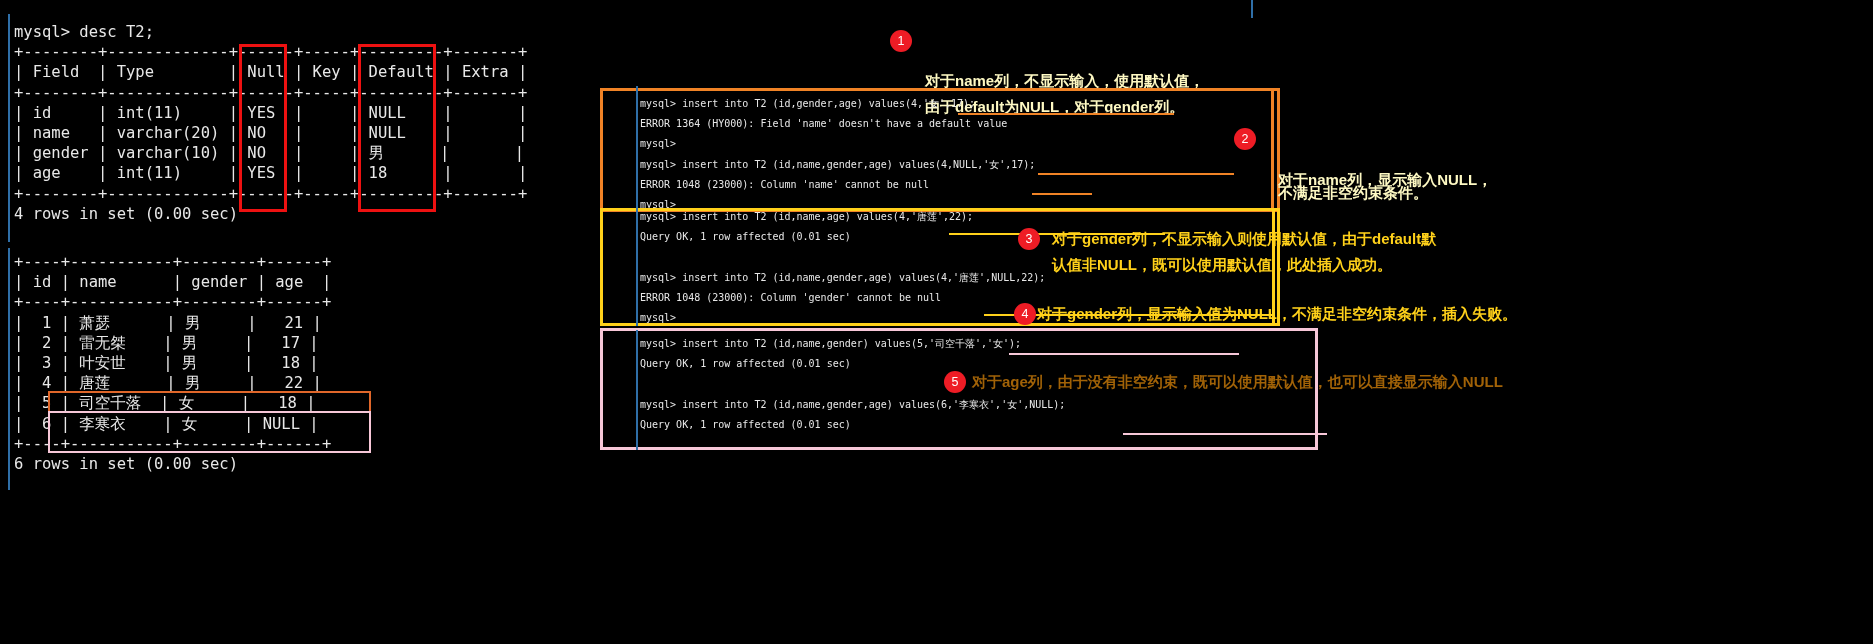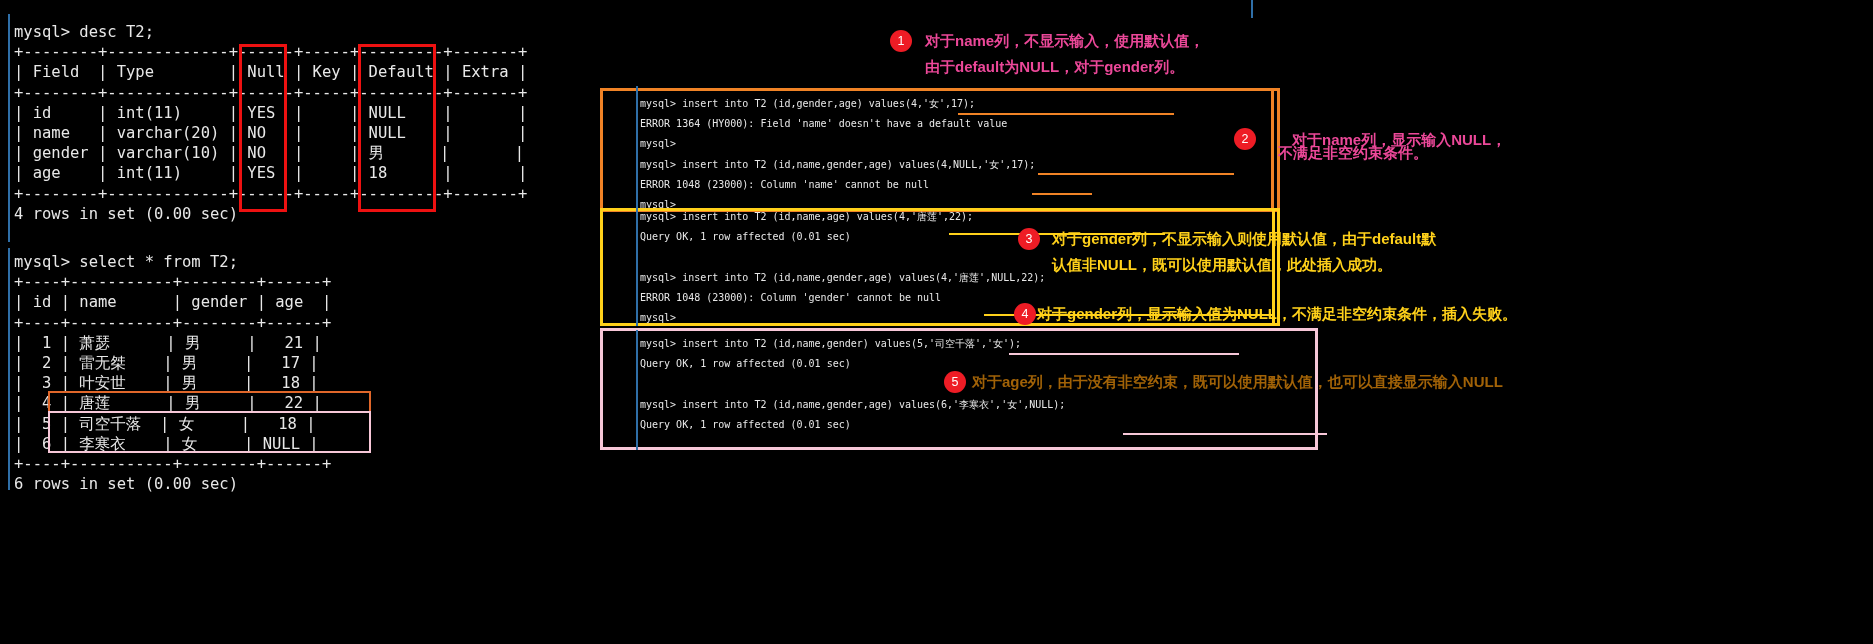--- a/index.html
+++ b/index.html
@@ -109,21 +109,21 @@
     text-align: center;
     font-weight: normal;
   }
   .note {
     position: absolute;
     font-family: "Liberation Sans", sans-serif;
     font-weight: bold;
     font-size: 15px;
     white-space: pre;
   }
-  .note-orange { color: #ec4899; }
+  .note-orange { color: #fef9c3; margin-top: 40px; }
   .note-yellow { color: #ffd11a; }
   .note-pink   { color: #a16207; }
   .vrule {
     position: absolute;
     width: 3px;
   }
   #top-tick {
     position: absolute;
     left: 651px; top: 0px; width: 2px; height: 18px;
     background: #2f6fa8;
@@ -144,21 +144,20 @@
 +--------+-------------+------+-----+---------+-------+
 | id     | int(11)     | YES  |     | NULL    |       |
 | name   | varchar(20) | NO   |     | NULL    |       |
 | gender | varchar(10) | NO   |     | 男      |       |
 | age    | int(11)     | YES  |     | 18      |       |
 +--------+-------------+------+-----+---------+-------+
 4 rows in set (0.00 sec)</div>
   </div>
 
   <div id="select-block">
-    <div class="term">mysql&gt; select * from T2;</div>
     <div class="term">+----+-----------+--------+------+
 | id | name      | gender | age  |
 +----+-----------+--------+------+
 |  1 | 萧瑟      | 男     |   21 |
 |  2 | 雷无桀    | 男     |   17 |
 |  3 | 叶安世    | 男     |   18 |
 |  4 | 唐莲      | 男     |   22 |
 |  5 | 司空千落  | 女     |   18 |
 |  6 | 李寒衣    | 女     | NULL |
 +----+-----------+--------+------+
@@ -187,21 +186,21 @@
 mysql&gt;
 mysql&gt; insert into T2 (id,name,gender,age) values(4,NULL,'女',17);
 ERROR 1048 (23000): Column 'name' cannot be null
 mysql&gt;</div>
   <div class="uline" style="left:358px; top:113px; width:216px; background:#f08326;"></div>
   <div class="uline" style="left:438px; top:173px; width:196px; background:#f08326;"></div>
   <div class="uline" style="left:432px; top:193px; width:60px; background:#f08326;"></div>
 
   <div class="vrule" style="left:671px; top:88px; height:124px; background:#f08326;"></div>
   <div class="badge" style="left:634px; top:128px;">2</div>
-  <div class="note note-orange" style="left:678px; top:131px;padding-left:14px;">对于name列，显示输入NULL，</div>
+  <div class="note note-orange" style="left:678px; top:131px;">对于name列，显示输入NULL，</div>
   <div class="note note-orange" style="left:678px; top:144px;">不满足非空约束条件。</div>
 
   <div class="boxframe" id="frame-2"></div>
   <div class="rt-caret" style="left:36px; top:208px; height:118px;"></div>
   <div class="code-block" style="left:40px; top:207px;">mysql&gt; insert into T2 (id,name,age) values(4,'唐莲',22);
 Query OK, 1 row affected (0.01 sec)
 
 mysql&gt; insert into T2 (id,name,gender,age) values(4,'唐莲',NULL,22);
 ERROR 1048 (23000): Column 'gender' cannot be null
 mysql&gt;</div>

